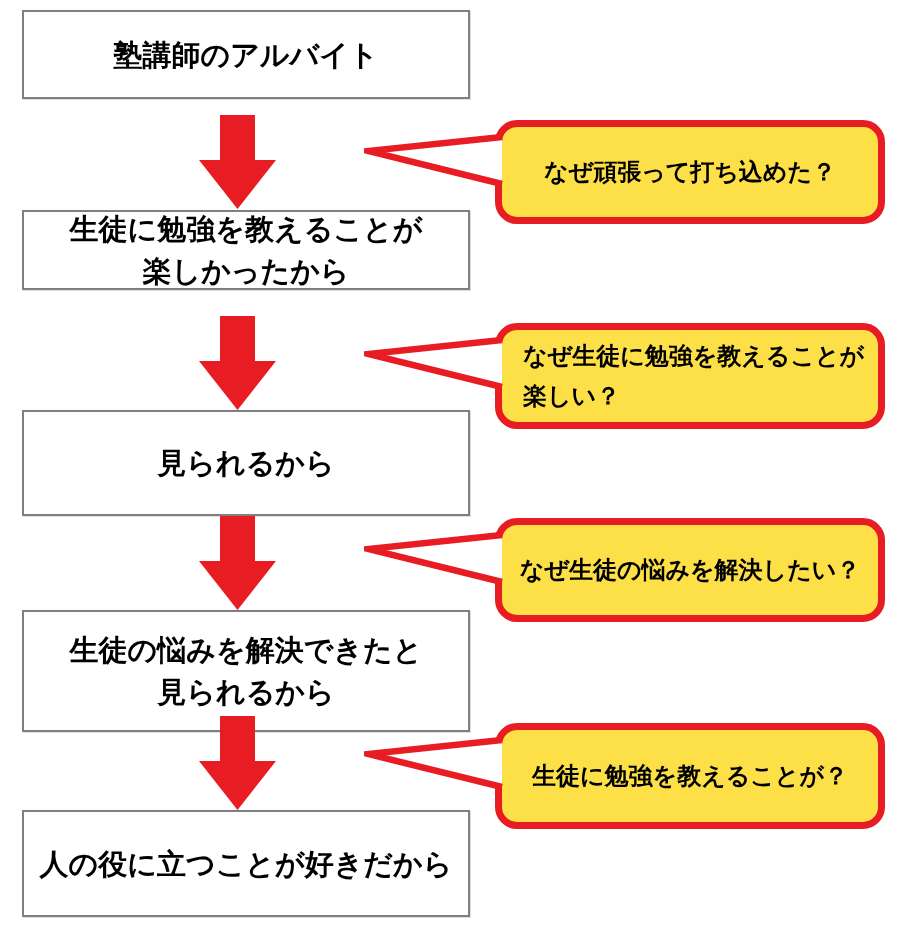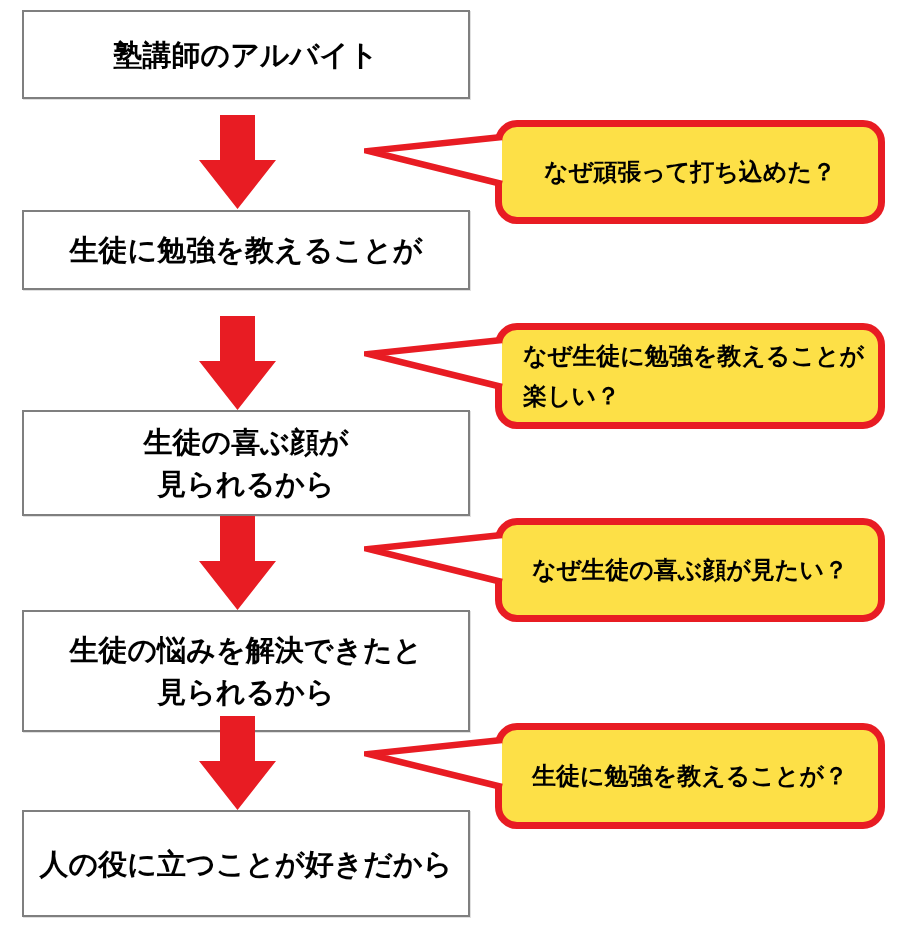--- a/index.html
+++ b/index.html
@@ -93,24 +93,24 @@
 <body>
 
 <div class="canvas">
 
   <div class="flow-box box-1">
     <span>塾講師のアルバイト</span>
   </div>
 
   <div class="flow-box box-2">
     <span>生徒に勉強を教えることが</span>
+    <span>楽しかったから</span>
   </div>
 
   <div class="flow-box box-3">
-    <span>生徒の喜ぶ顔が</span>
     <span>見られるから</span>
   </div>
 
   <div class="flow-box box-4">
     <span>生徒の悩みを解決できたと</span>
     <span>見られるから</span>
   </div>
 
   <div class="flow-box box-5">
     <span>人の役に立つことが好きだから</span>
@@ -138,21 +138,21 @@
 
   <div class="bubble bubble-2">
     <span>なぜ生徒に勉強を教えることが</span>
     <span>楽しい？</span>
   </div>
   <svg class="tail tail-2" viewBox="0 0 140 56" aria-hidden="true">
     <path d="M138,3 L4,17 L138,50" fill="#ffffff" stroke="currentColor" stroke-width="6.5" stroke-linejoin="miter" stroke-miterlimit="12"></path>
   </svg>
 
   <div class="bubble bubble-3">
-    <span>なぜ生徒の喜ぶ顔が見たい？</span>
+    <span>なぜ生徒の悩みを解決したい？</span>
   </div>
   <svg class="tail tail-3" viewBox="0 0 140 56" aria-hidden="true">
     <path d="M138,3 L4,17 L138,50" fill="#ffffff" stroke="currentColor" stroke-width="6.5" stroke-linejoin="miter" stroke-miterlimit="12"></path>
   </svg>
 
   <div class="bubble bubble-4">
     <span>生徒に勉強を教えることが？</span>
   </div>
   <svg class="tail tail-4" viewBox="0 0 140 56" aria-hidden="true">
     <path d="M138,3 L4,17 L138,50" fill="#ffffff" stroke="currentColor" stroke-width="6.5" stroke-linejoin="miter" stroke-miterlimit="12"></path>

